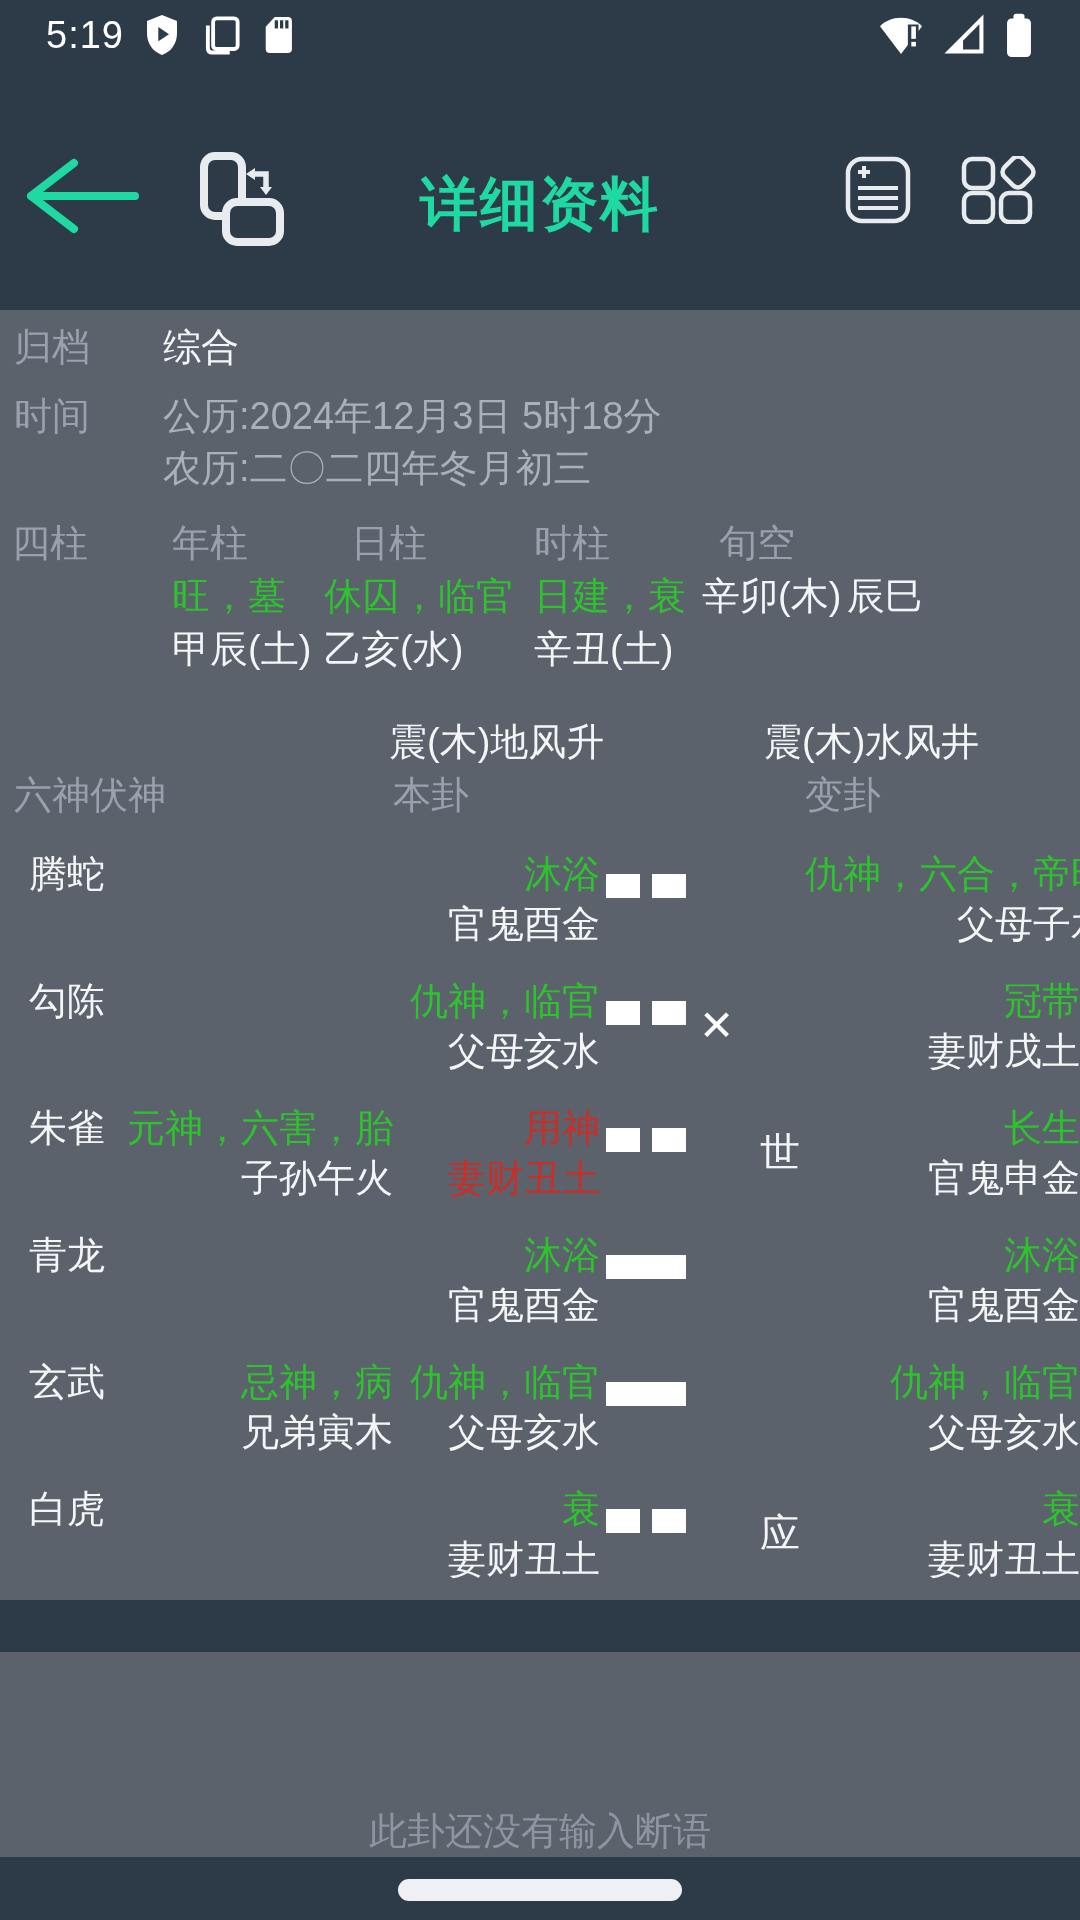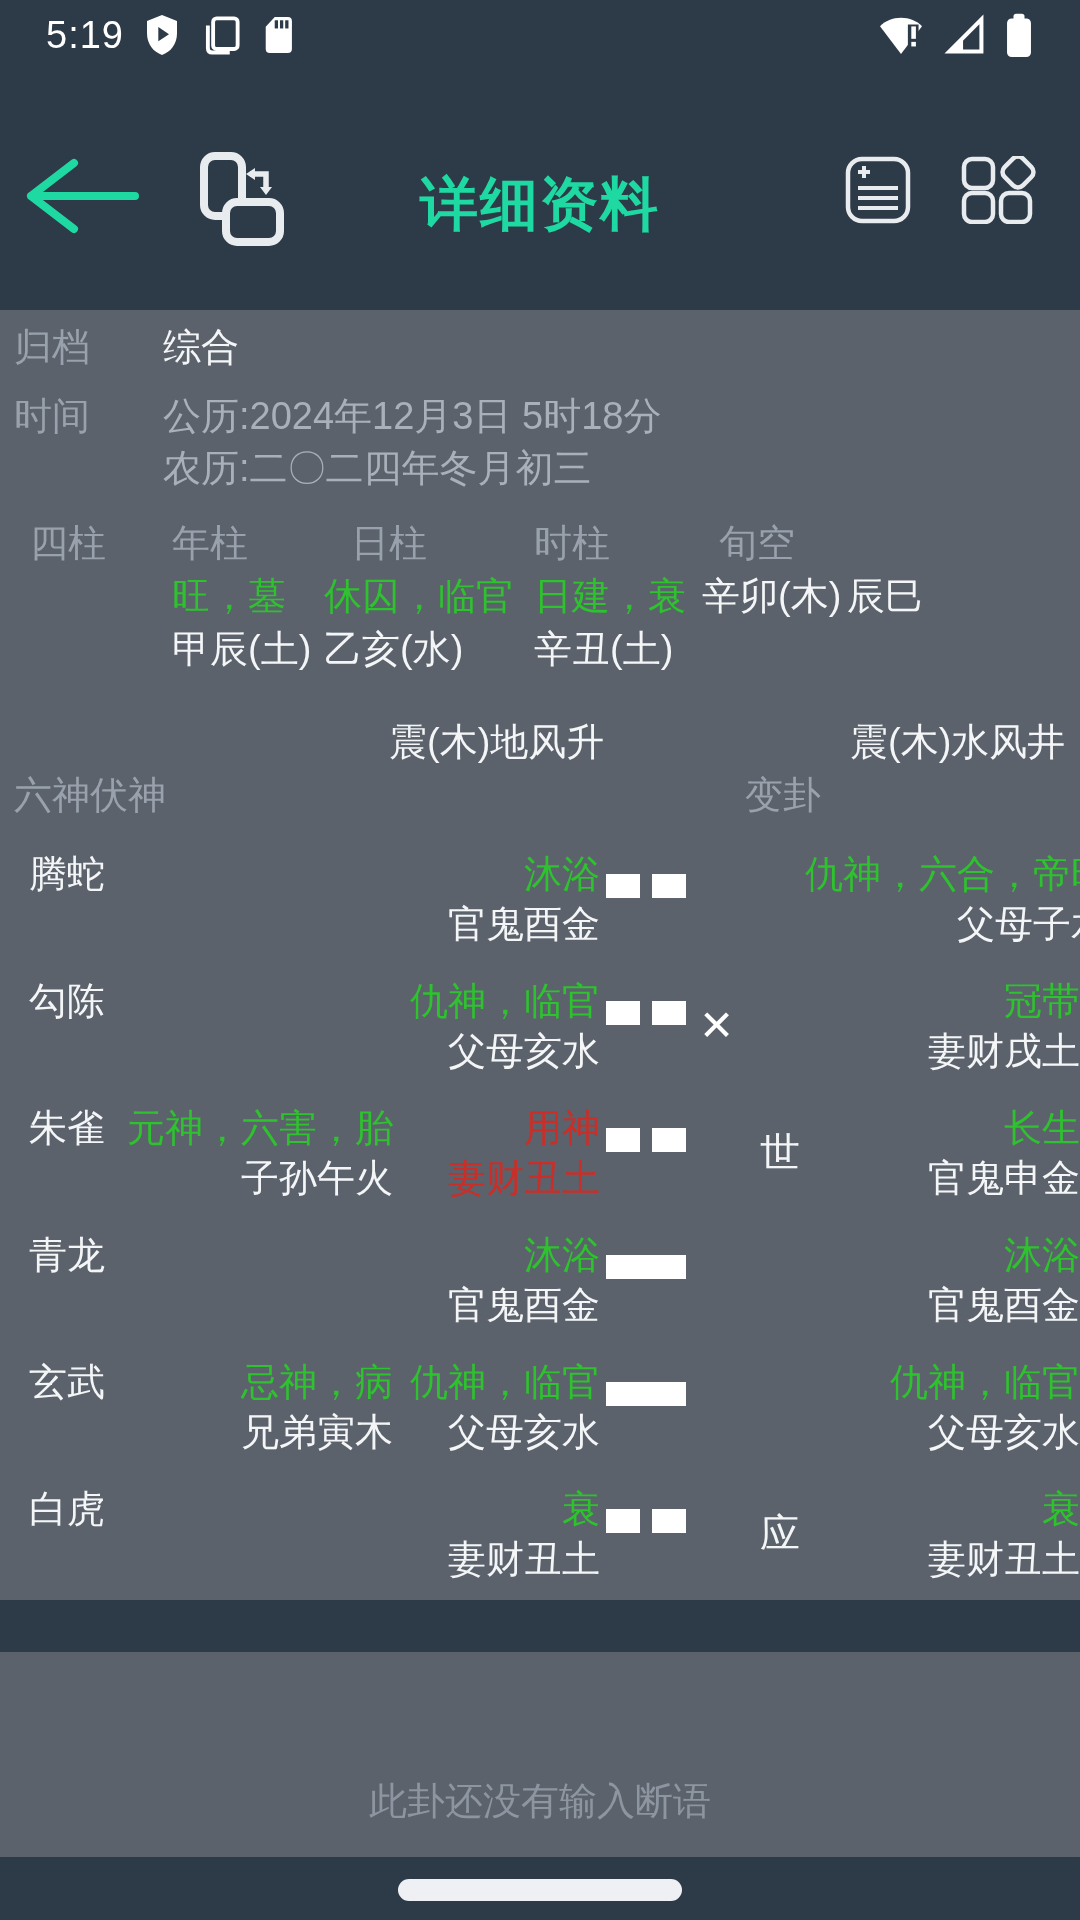--- a/index.html
+++ b/index.html
@@ -36,30 +36,30 @@
   .info-archive .lbl{position:absolute;left:14px;}
   .info-archive .val{position:absolute;left:163px;color:var(--text);}
   .info-time{position:absolute;top:80px;left:0;right:0;}
   .info-time .lbl{position:absolute;left:14px;top:0;height:52px;line-height:52px;}
   .info-time .vals{margin-left:163px;color:var(--gray);}
   .info-time .vals div{height:52px;line-height:52px;white-space:nowrap;}
 
   .pillars{position:absolute;top:207px;left:0;right:0;}
   .p-grid{display:grid;grid-template-columns:160px 152px 210px 168px 145px auto;}
   .p-grid>div{height:53px;line-height:53px;padding-left:12px;white-space:nowrap;}
-  .p-grid>.p-lbl{padding-left:30px;color:var(--dim);}
+  .p-grid>.p-lbl{padding-left:12px;color:var(--dim);}
   .p-head div{color:var(--dim);}
   .ph-day{padding-left:39px !important;}
   .ph-kong{padding-left:29px !important;}
   .g{color:var(--green);}
   .w{color:var(--text);}
 
   .hexnames{position:absolute;top:388px;left:0;right:0;height:50px;line-height:50px;margin-top:19px;}
   .hexnames .main-name{position:absolute;left:389px;}
-  .hexnames .changed-name{position:absolute;left:850px;white-space:nowrap;}
+  .hexnames .changed-name{position:absolute;left:764px;white-space:nowrap;}
 
   .hex-grid{display:grid;grid-template-columns:105px 288px 207px 145px 60px auto;}
   .hex-head{position:absolute;top:460px;left:0;right:0;height:50px;line-height:50px;color:var(--dim);}
   .hex-head>div{white-space:nowrap;}
   .hex-head .h-liushen{padding-left:14px;display:flex;}
 
   .hex-rows{position:absolute;top:525px;left:0;right:0;}
   .hex-row{height:127px;align-items:center;text-align:right;}
   .cell{display:flex;flex-direction:column;justify-content:center;height:127px;}
   .cell>div{height:50px;line-height:50px;white-space:nowrap;}
@@ -70,21 +70,21 @@
   .c-liushen .st{color:var(--text);}
   .c-yao{flex-direction:row;justify-content:flex-start;align-items:center;padding-left:6px;}
   .yao-line{display:flex;gap:12px;}
   .seg{width:34px;height:24px;background:#fff;display:block;}
   .seg.solid{width:80px;}
   .yao-x{font-size:42px;font-weight:bold;color:#fff;margin-left:13px;line-height:24px;}
   .c-marker{flex-direction:row;align-items:center;padding-left:10px;font-size:40px;color:var(--text);}
 
   
   .note-panel{position:absolute;top:1652px;left:0;width:1080px;height:205px;background:var(--bg-panel);
-    display:flex;align-items:flex-end;justify-content:center;padding-bottom:30px;cursor:pointer;}
+    display:flex;align-items:flex-end;justify-content:center;cursor:pointer;}
   .note-empty{font-size:38px;color:#8d95a0;}
 
   
   .bottom-bar{position:absolute;top:1857px;left:0;width:1080px;height:63px;background:var(--bg-dark);}
   .home-pill{position:absolute;left:398px;top:22px;width:284px;height:22px;border-radius:11px;
     background:var(--pill);cursor:pointer;}
 </style>
 </head>
 <body>
 
@@ -195,20 +195,21 @@
     <div class="hexnames">
       <span class="main-name">震(木)地风升</span>
       <span class="changed-name">震(木)水风井</span>
     </div>
 
     <div class="hex-grid hex-head">
       <div class="h-liushen" style="grid-column:1 / span 2;">
         <span>六神</span>
         <span>伏神</span>
       </div>
+      <div>本卦</div>
       <div></div>
         <div></div>
       <div>变卦</div>
     </div>
 
     <div class="hex-rows">
   <div class="hex-grid hex-row">
     <div class="cell c-liushen">
             <div class="st">腾蛇</div>
             <div class="nm"></div>

